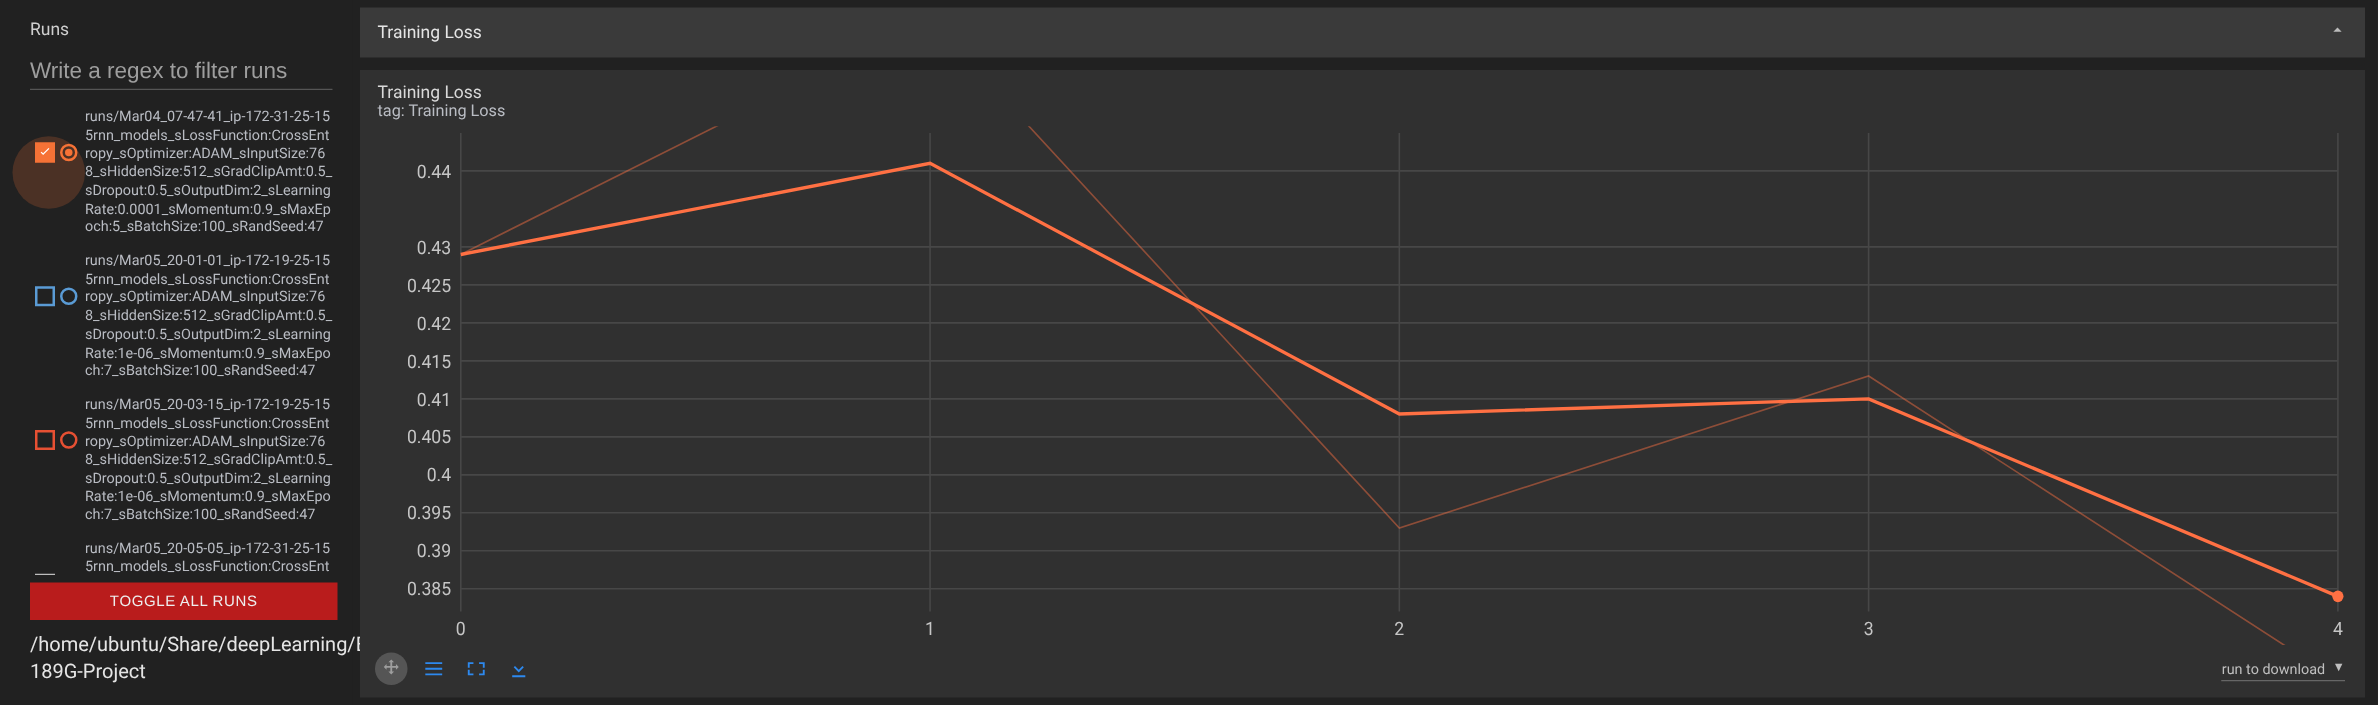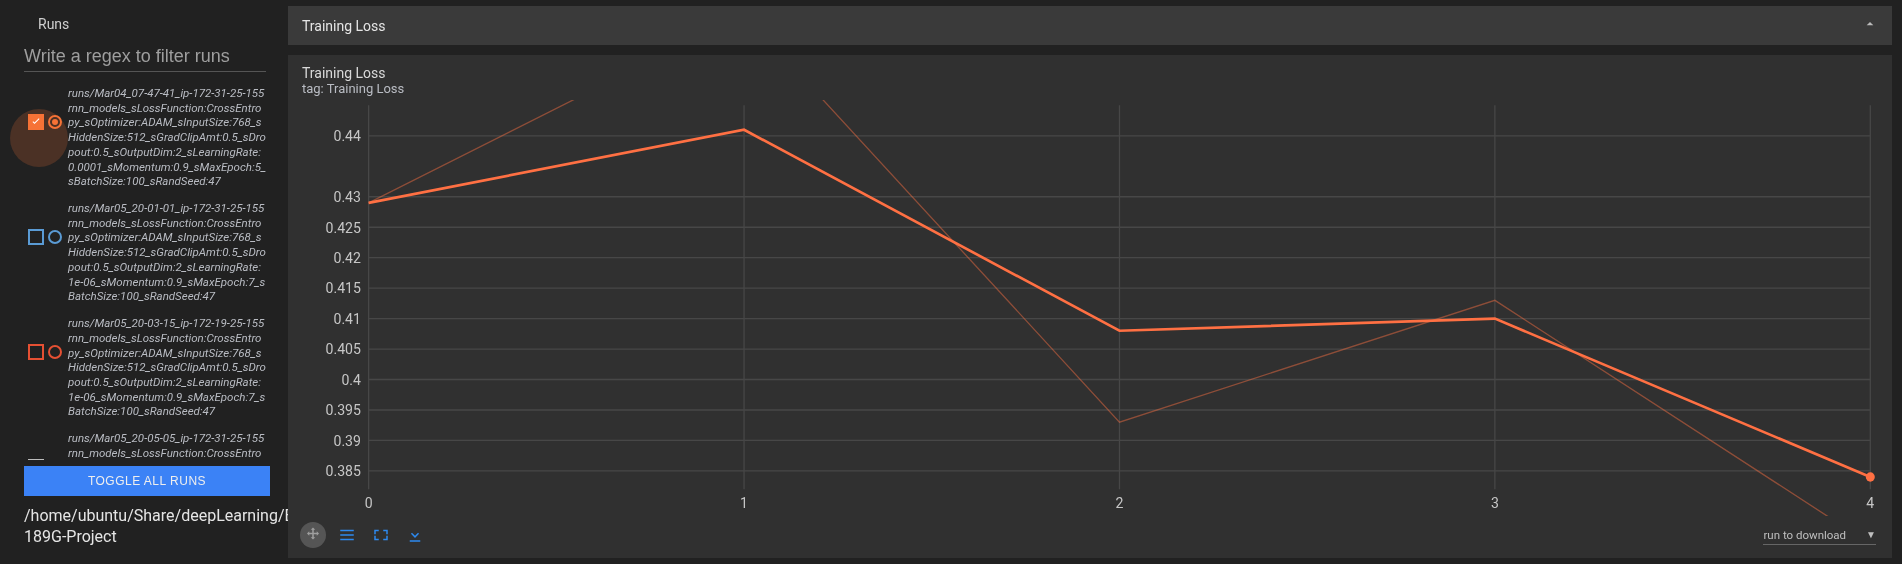--- a/index.html
+++ b/index.html
@@ -1,49 +1,49 @@
 <!DOCTYPE html>
 <html><head>
 <meta charset="utf-8">
 <style>
   * { box-sizing: border-box; margin: 0; padding: 0; }
   html, body { width: 1902px; height: 564px; background: #212121; font-family: "Roboto", Arial, sans-serif; color: #d9d9d9; overflow: hidden; }
   .app { display: flex; height: 100%; }
 
   
   .sidebar { width: 282px; background: #212121; display: flex; flex-direction: column; padding: 6px 0 8px 0; }
-  .sidebar-header { padding: 10px 16px 6px 38px; font-size: 14px; color: #cfcfcf; }
+  .sidebar-header { padding: 10px 16px 6px 24px; font-size: 14px; color: #cfcfcf; }
   .filter-wrap { padding: 4px 16px 8px 24px; }
   .filter-input {
     width: 100%; background: transparent; border: none; border-bottom: 1px solid #555;
     color: #ddd; font-size: 18px; padding: 4px 0; outline: none;
   }
   .filter-input::placeholder { color: #9e9e9e; }
 
-  .runs-list { flex: 1; overflow-y: auto; position: relative; margin: 0 4px 0 0; font-style: italic; }
+  .runs-list { flex: 1; overflow-y: auto; position: relative; margin: 0 4px 0 0; }
   .runs-list::-webkit-scrollbar { width: 10px; }
   .runs-list::-webkit-scrollbar-track { background: #2a2a2a; }
   .runs-list::-webkit-scrollbar-thumb { background: #6b6b6b; border-radius: 2px; }
 
   .run-item { display: flex; align-items: flex-start; padding: 6px 8px 6px 8px; gap: 6px; position: relative; }
   .run-item.active::before {
     content: ""; position: absolute; left: 10px; top: 50%; transform: translateY(-50%);
     width: 58px; height: 58px; background: rgba(246,114,54,0.20); border-radius: 50%; z-index: 0;
   }
   .run-cb-wrap { display: flex; align-items: center; gap: 4px; padding-top: 28px; z-index: 1; margin-left: 20px; }
   .cb { width: 16px; height: 16px; border: 2px solid; background: transparent; display: inline-flex; align-items: center; justify-content: center; }
   .cb.checked { background: currentColor; }
   .cb.checked svg { display: block; }
   .cb svg { display: none; width: 12px; height: 12px; }
   .radio { width: 14px; height: 14px; border: 2px solid; border-radius: 50%; display:inline-flex; align-items:center; justify-content:center; }
   .radio.sel::after { content:""; width:6px; height:6px; border-radius:50%; background: currentColor; }
   .run-label { font-size: 11.5px; line-height: 1.28; color: #b9bcc3; word-break: break-all; z-index:1; flex:1; padding-right: 4px; }
 
   .toggle-all {
-    margin: 6px 12px 6px 24px; background: #3b82f6; color: #eee; font-size: 12px;
+    margin: 6px 12px 6px 24px; background: #b91c1c; color: #eee; font-size: 12px;
     text-align: center; padding: 8px 0; letter-spacing: 0.5px; border: none; cursor: pointer;
   }
   .logdir { padding: 4px 16px 8px 24px; font-size: 16px; color: #e5e5e5; line-height: 1.3; }
 
   
   .main { flex: 1; display: flex; flex-direction: column; padding: 6px 10px 6px 6px; }
   .panel-header {
     background: #3a3a3a; padding: 10px 14px; font-size: 14px; color: #e5e5e5;
     display: flex; align-items: center; justify-content: space-between;
   }
@@ -67,21 +67,21 @@
   .card-footer {
     display: flex; align-items: center; justify-content: space-between;
     padding: 4px 6px 2px 2px;
   }
   .tool-row { display: flex; gap: 8px; align-items: center; }
   .tool-btn {
     width: 26px; height: 26px; display:inline-flex; align-items:center; justify-content:center;
     color: #2d89ef; cursor: pointer; border-radius: 50%;
   }
   .tool-btn.active { background: #555; color: #9e9e9e; }
-  .dl-select { font-size: 11.5px; color: #bfbfbf; display:flex; align-items:center; gap:20px; border-bottom: 1px solid #666; padding: 2px 0; }
+  .dl-select { font-size: 11.5px; color: #bfbfbf; display:flex; align-items:center; gap:6px; border-bottom: 1px solid #666; padding: 2px 0; }
   .dl-select .tri { font-size: 10px; color: #bfbfbf; }
 </style>
 </head>
 <body>
 
 <div class="app">
 
   <aside class="sidebar">
     <div class="sidebar-header">Runs</div>
     <div class="filter-wrap">
@@ -98,21 +98,21 @@
             </span>
             <span class="radio sel" style="color: rgb(246, 114, 54);"></span>
           </div>
           <div class="run-label">runs/Mar04_07-47-41_ip-172-31-25-155rnn_models_sLossFunction:CrossEntropy_sOptimizer:ADAM_sInputSize:768_sHiddenSize:512_sGradClipAmt:0.5_sDropout:0.5_sOutputDim:2_sLearningRate:0.0001_sMomentum:0.9_sMaxEpoch:5_sBatchSize:100_sRandSeed:47</div>
         </div>
         <div class="run-item">
           <div class="run-cb-wrap">
             <span class="cb" style="color: rgb(90, 155, 213);"></span>
             <span class="radio" style="color: rgb(90, 155, 213);"></span>
           </div>
-          <div class="run-label">runs/Mar05_20-01-01_ip-172-31-25-155rnn_models_sLossFunction:CrossEntropy_sOptimizer:ADAM_sInputSize:768_sHiddenSize:512_sGradClipAmt:0.5_sDropout:0.5_sOutputDim:2_sLearningRate:1e-06_sMomentum:0.9_sMaxEpoch:7_sBatchSize:100_sRandSeed:47</div>
+          <div class="run-label">runs/Mar05_20-01-01_ip-172-19-25-155rnn_models_sLossFunction:CrossEntropy_sOptimizer:ADAM_sInputSize:768_sHiddenSize:512_sGradClipAmt:0.5_sDropout:0.5_sOutputDim:2_sLearningRate:1e-06_sMomentum:0.9_sMaxEpoch:7_sBatchSize:100_sRandSeed:47</div>
         </div>
         <div class="run-item">
           <div class="run-cb-wrap">
             <span class="cb" style="color: rgb(230, 80, 51);"></span>
             <span class="radio" style="color: rgb(230, 80, 51);"></span>
           </div>
           <div class="run-label">runs/Mar05_20-03-15_ip-172-19-25-155rnn_models_sLossFunction:CrossEntropy_sOptimizer:ADAM_sInputSize:768_sHiddenSize:512_sGradClipAmt:0.5_sDropout:0.5_sOutputDim:2_sLearningRate:1e-06_sMomentum:0.9_sMaxEpoch:7_sBatchSize:100_sRandSeed:47</div>
         </div>
         <div class="run-item">
           <div class="run-cb-wrap">

